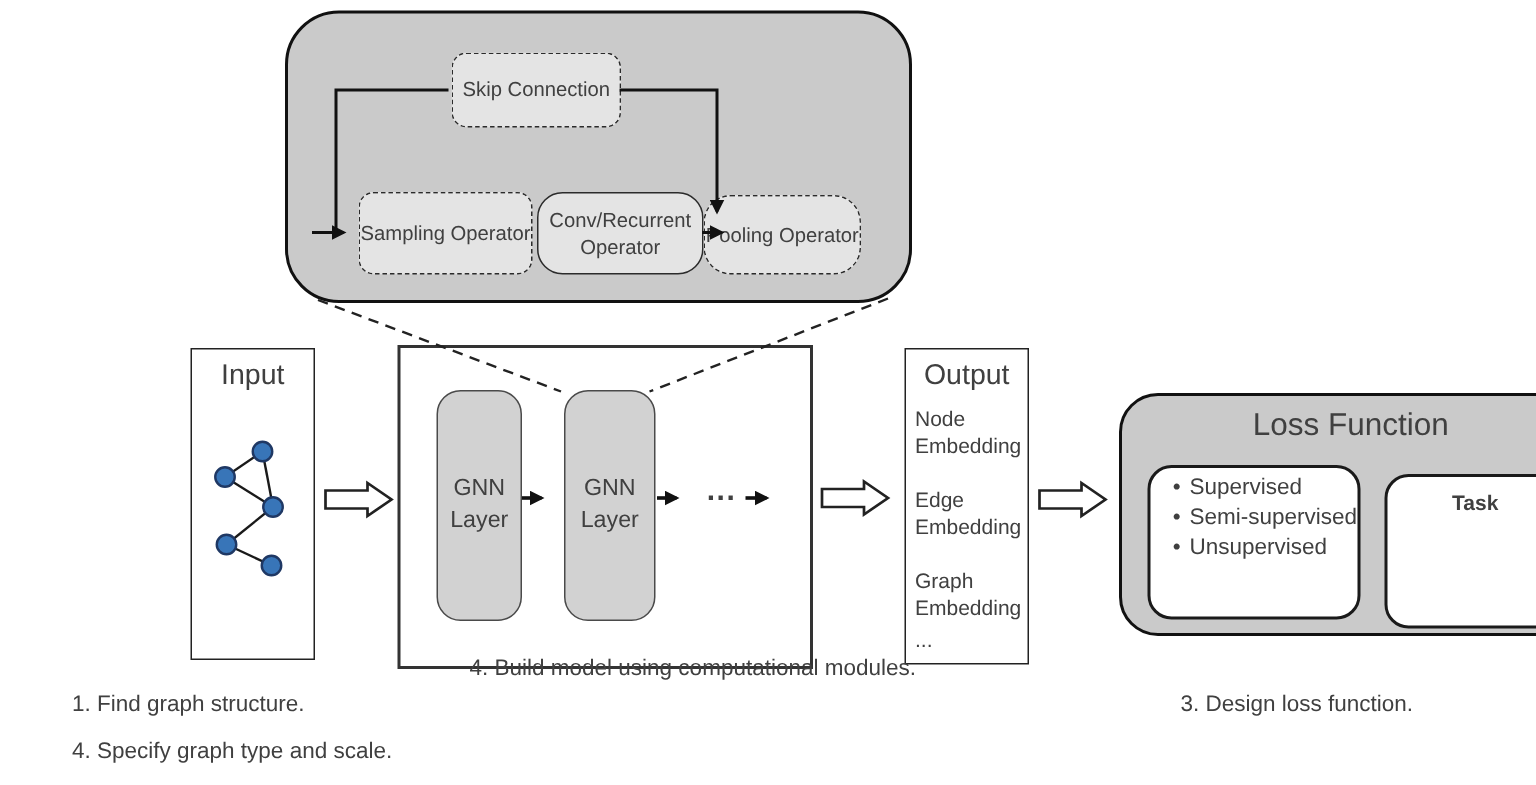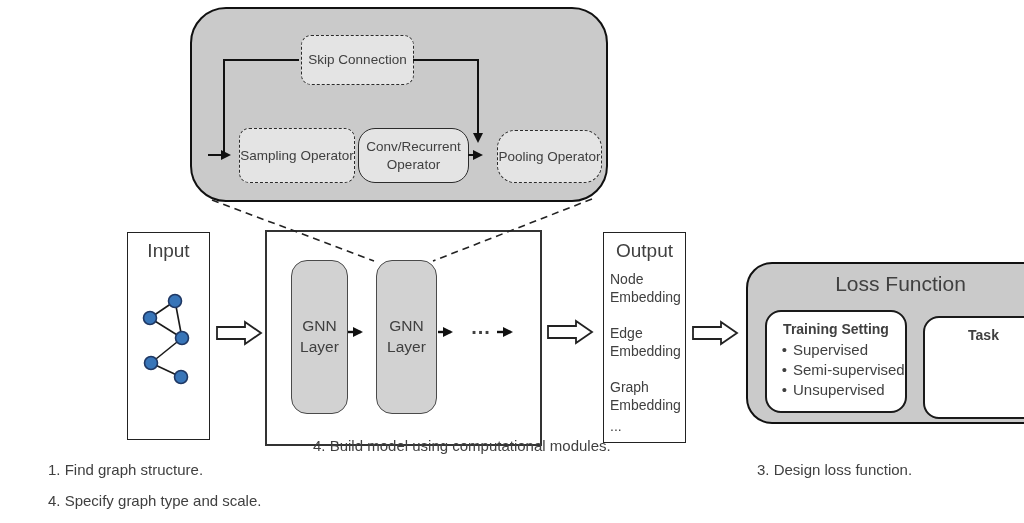--- a/index.html
+++ b/index.html
@@ -16,21 +16,21 @@
   }
   .op-box{
     position:absolute;background:#e4e4e4;border:1.6px dashed #2b2b2b;border-radius:10px;
     display:flex;align-items:center;justify-content:center;text-align:center;
     font-size:13.5px;line-height:1.3;z-index:2;
   }
   .op-box.solid{border-style:solid;border-radius:17px;}
   .skip-box{left:260px;top:35px;width:111px;height:48px;}
   .sampling-box{left:198px;top:128px;width:114px;height:53px;}
   .conv-box{left:317px;top:128px;width:109px;height:53px;}
-  .pooling-box{left:456px;top:130px;width:103px;height:51px;border-radius:18px;}
+  .pooling-box{left:428px;top:130px;width:103px;height:51px;border-radius:18px;}
 
   
   .input-box{
     position:absolute;left:86px;top:232px;width:81px;height:206px;
     background:#fff;border:1.8px solid #222;z-index:1;
   }
   .panel-title{font-size:19px;text-align:center;margin-top:7px;}
   .model-box{
     position:absolute;left:224px;top:230px;width:273px;height:212px;
     background:#fff;border:2px solid #333;z-index:1;
@@ -68,21 +68,21 @@
   .sub-title{font-size:14px;font-weight:bold;text-align:center;margin-top:9px;}
   .bullet-list{margin:3px 0 0 0;padding:0 0 0 9px;font-size:15px;line-height:20px;}
   .bullet-item{display:flex;}
   .bullet-item::before{content:"\2022";width:17px;flex:0 0 17px;text-align:center;}
 
   
   .caption{position:absolute;font-size:15px;white-space:nowrap;z-index:1;}
   .cap-1{left:7px;top:461px;}
   .cap-2{left:7px;top:492px;}
   .cap-4{left:272px;top:437px;}
-  .cap-3{left:716px;top:461px;}
+  .cap-3{left:746px;top:461px;}
 </style>
 </head>
 <body>
 
 <div class="canvas">
 
   <div class="detail-panel"></div>
 
   <div class="op-box skip-box">
     <span>Skip Connection</span>
@@ -117,21 +117,20 @@
       <div class="out-item">Node Embedding</div>
       <div class="out-item">Edge Embedding</div>
       <div class="out-item tight">Graph Embedding</div>
       <div class="out-item tight">...</div>
     </div>
   </div>
 
   <div class="loss-panel">
     <div class="loss-title">Loss Function</div>
     <div class="loss-sub training-box">
-      <div class="sub-title">Training Setting</div>
       <div class="bullet-list">
         <div class="bullet-item">
             <span>Supervised</span>
           </div>
         <div class="bullet-item">
             <span>Semi-supervised</span>
           </div>
         <div class="bullet-item">
             <span>Unsupervised</span>
           </div>

